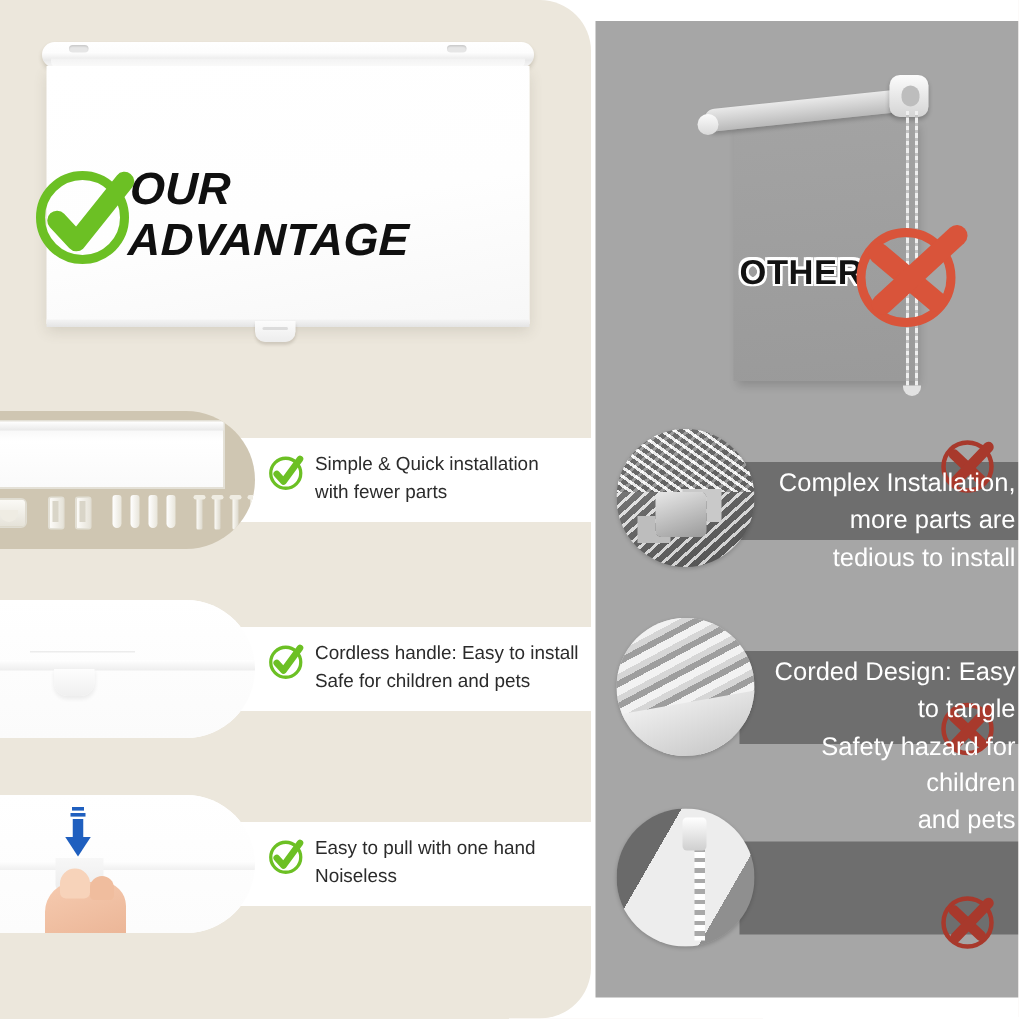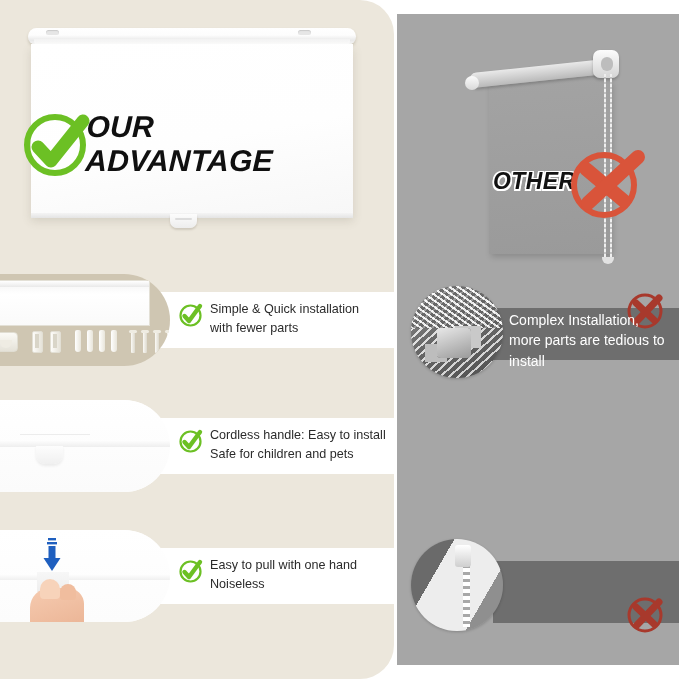--- a/index.html
+++ b/index.html
@@ -118,33 +118,33 @@
           background:linear-gradient(175deg,#a3a3a3,#9a9a9a);
           box-shadow:2px 3px 6px rgba(0,0,0,.16);}
   .o-chain{position:absolute;left:207px;top:60px;width:2px;height:187px;
           background:repeating-linear-gradient(180deg,#efefef 0 3px,#c3c3c3 3px 5px);}
   .o-chain2{position:absolute;left:213px;top:60px;width:2px;height:187px;
           background:repeating-linear-gradient(180deg,#efefef 0 3px,#c3c3c3 3px 5px);}
   .o-chain-end{position:absolute;left:205px;top:243px;width:12px;height:7px;
           border-radius:0 0 6px 6px;background:#e2e2e2;}
 
   .other-lockup{position:absolute;left:96px;top:125px;display:flex;align-items:center;}
-  .other-title{font-size:23px;font-weight:bold;font-style:italic;color:#121212;
+  .other-title{font-size:23px;font-weight:bold;color:#121212;
           letter-spacing:.4px;
           text-shadow:-1.5px 0 #fff,1.5px 0 #fff,0 -1.5px #fff,0 1.5px #fff,
                       -1.5px -1.5px #fff,1.5px 1.5px #fff,-1.5px 1.5px #fff,1.5px -1.5px #fff;}
   .other-x{position:relative;width:84px;height:84px;margin-left:-14px;}
 
   
   .r-row{position:absolute;left:0;width:282px;height:96px;}
   .r-row .rstrip{position:absolute;left:96px;top:22px;width:186px;height:52px;background:#6e6e6e;}
   .r-row .photo{position:absolute;left:14px;top:0;width:92px;height:92px;border-radius:50%;
                 overflow:hidden;box-shadow:0 1px 3px rgba(0,0,0,.2);}
   .r-row .rtxt{position:absolute;left:112px;top:24px;width:168px;color:#ffffff;
-               font-size:14px;line-height:1.46;white-space:pre-line;font-weight:500;}
+               font-size:17px;line-height:1.46;white-space:pre-line;font-weight:500;text-align:right;}
   .r-row .xbadge{position:absolute;width:40px;height:40px;}
 
   
   .tex-parts{width:100%;height:100%;
     background:
       repeating-linear-gradient(35deg, rgba(255,255,255,.85) 0 2px, rgba(90,90,90,.55) 2px 5px) 0 0/100% 46% no-repeat,
       repeating-linear-gradient(-42deg, rgba(255,255,255,.7) 0 2px, rgba(70,70,70,.5) 2px 6px) 0 0/100% 100% no-repeat,
       linear-gradient(155deg,#d8d8d8,#8c8c8c 48%,#5a5a5a);}
   .tex-parts:after{content:"";position:absolute;left:26px;top:42px;width:34px;height:30px;
       border-radius:4px;background:linear-gradient(160deg,#e8e8e8,#9a9a9a);
@@ -294,20 +294,36 @@
         <svg viewBox="0 0 40 40" width="40" height="40">
           <circle cx="20" cy="20" r="16" fill="none" stroke="#a8392c" stroke-width="3"></circle>
           <path d="M11 12 L29 29" stroke="#a8392c" stroke-width="7" stroke-linecap="round"></path>
           <path d="M34 7 L12 30" stroke="#a8392c" stroke-width="7" stroke-linecap="round"></path>
         </svg>
       </div>
       <div class="rtxt">Complex Installation,
 more parts are tedious to install</div>
     </div>
 
+    <div class="r-row" style="top:398px">
+      <div class="rstrip" style="height:62px"></div>
+      <div class="photo">
+        <div class="tex-beads"></div>
+      </div>
+      <div class="xbadge" style="left:228px;top:54px">
+        <svg viewBox="0 0 40 40" width="40" height="40">
+          <circle cx="20" cy="20" r="16" fill="none" stroke="#a8392c" stroke-width="3"></circle>
+          <path d="M11 12 L29 29" stroke="#a8392c" stroke-width="7" stroke-linecap="round"></path>
+          <path d="M34 7 L12 30" stroke="#a8392c" stroke-width="7" stroke-linecap="round"></path>
+        </svg>
+      </div>
+      <div class="rtxt">Corded Design: Easy to tangle
+Safety hazard for children
+and pets</div>
+    </div>
 
     <div class="r-row" style="top:525px">
       <div class="rstrip" style="height:62px"></div>
       <div class="photo">
         <div class="tex-bead2"></div>
       </div>
       <div class="xbadge" style="left:228px;top:56px">
         <svg viewBox="0 0 40 40" width="40" height="40">
           <circle cx="20" cy="20" r="16" fill="none" stroke="#a8392c" stroke-width="3"></circle>
           <path d="M11 12 L29 29" stroke="#a8392c" stroke-width="7" stroke-linecap="round"></path>

